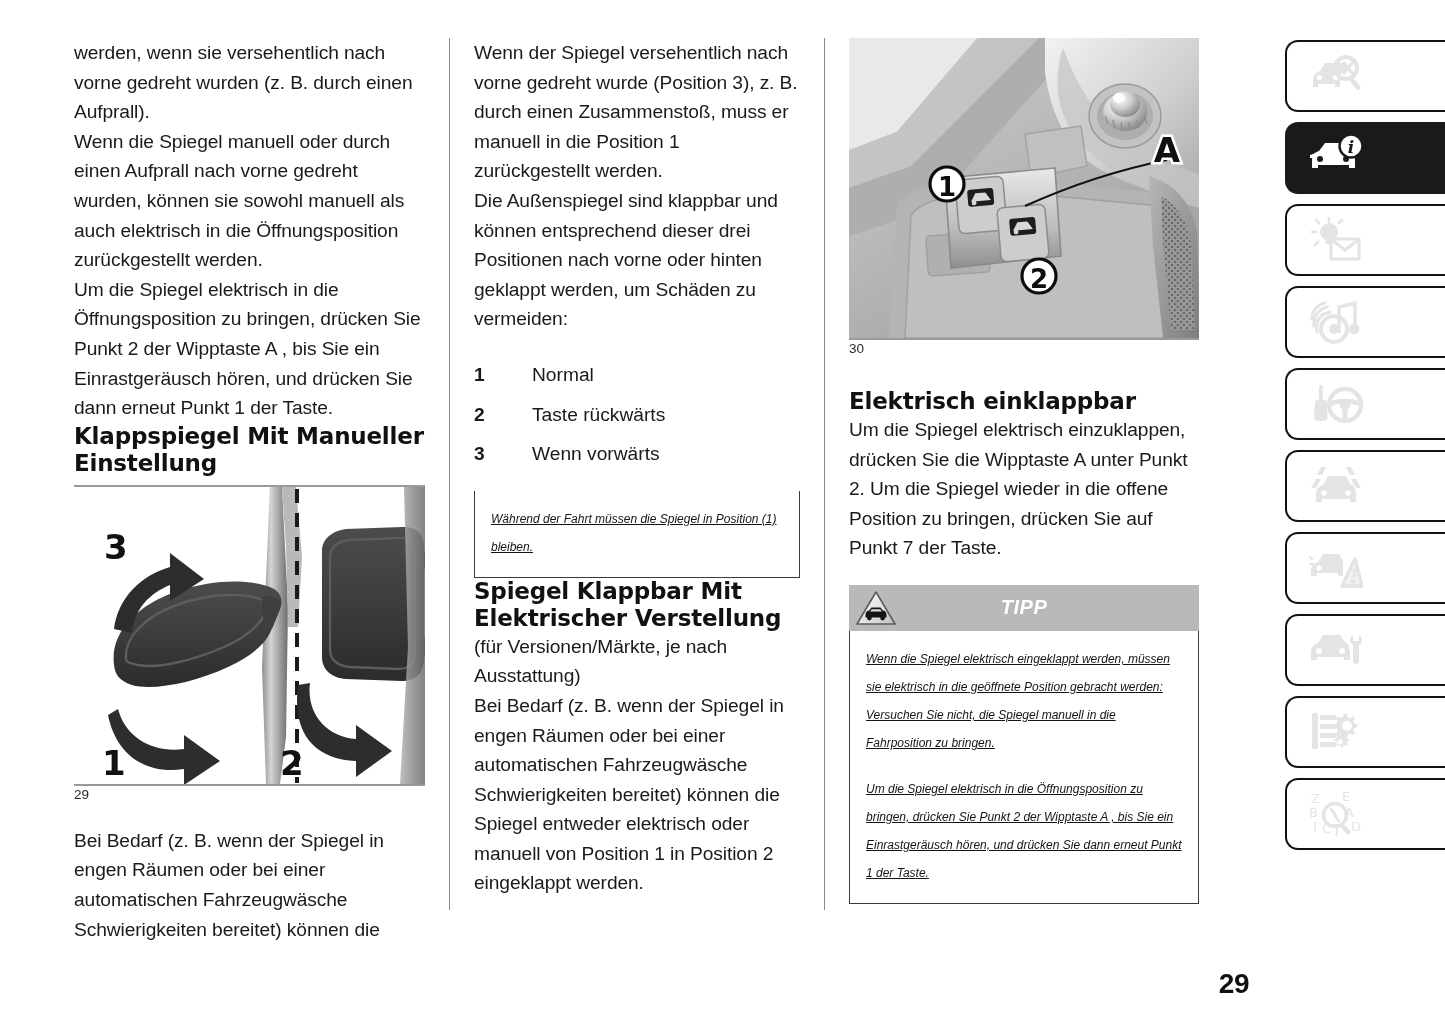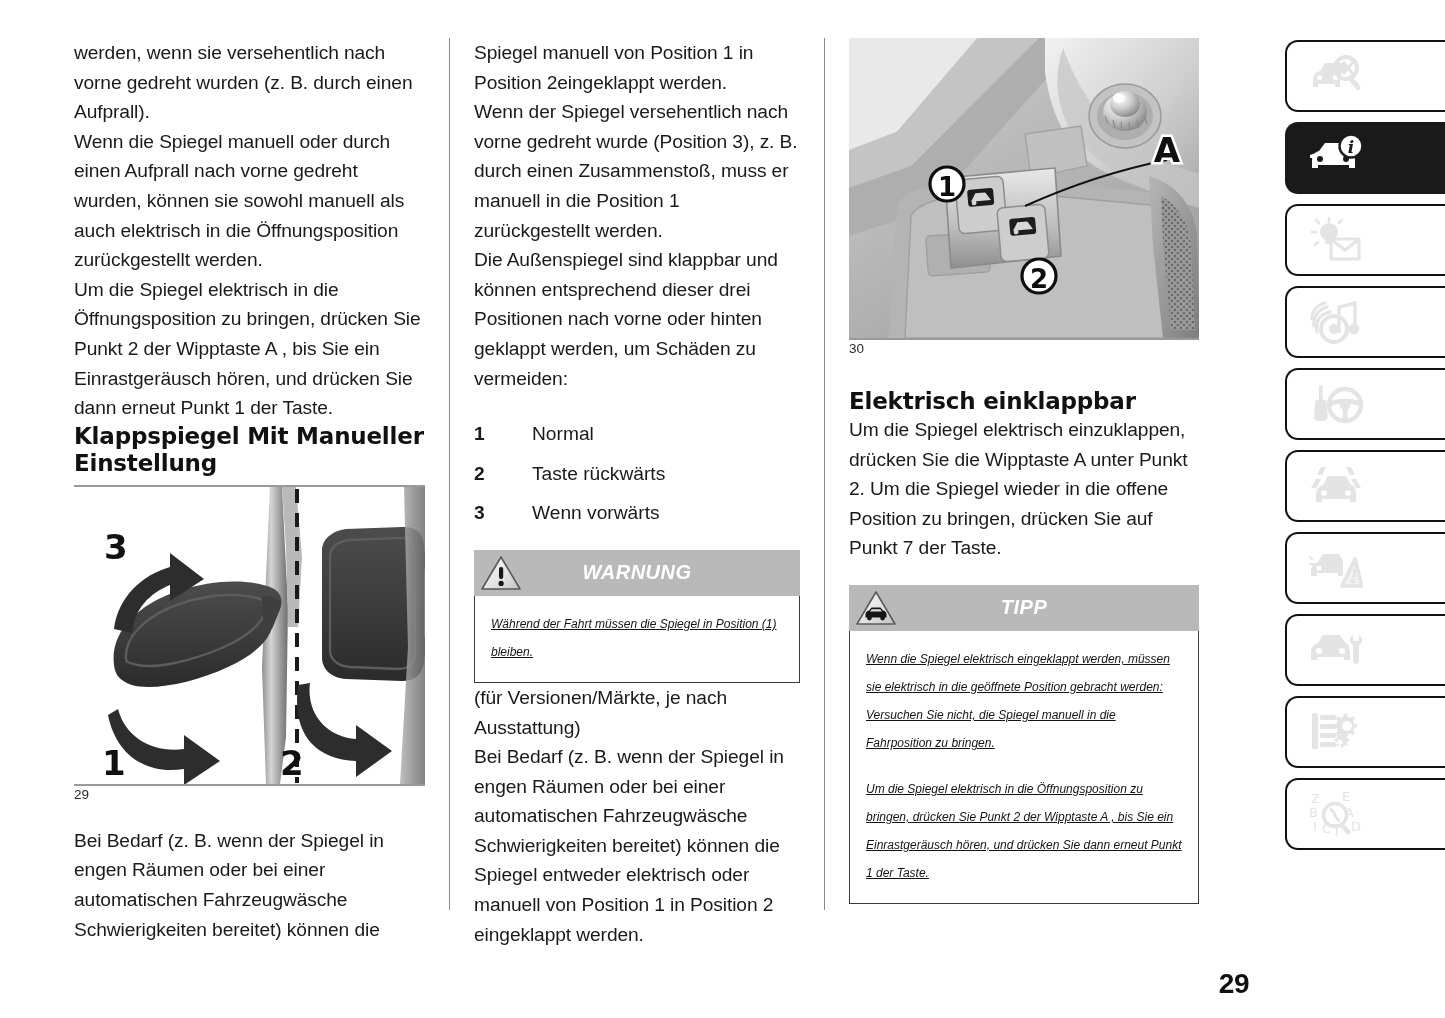--- a/index.html
+++ b/index.html
@@ -258,62 +258,45 @@
         </div>
         <div class="fig-rule"></div>
         <div class="fig-caption">29</div>
       </div>
 
       <p class="body" style="margin-top:22px">Bei Bedarf (z. B. wenn der Spiegel in engen Räumen oder bei einer automatischen Fahrzeugwäsche Schwierigkeiten bereitet) können die</p>
     </div>
 
     <div class="col col-2">
 
-      <p class="body">Spiegel manuell von Position 1 in Position 2eingeklappt werden.</p>
       <p class="body">Wenn der Spiegel versehentlich nach vorne gedreht wurde (Position 3), z. B. durch einen Zusammenstoß, muss er manuell in die Position 1 zurückgestellt werden.</p>
       <p class="body">Die Außenspiegel sind klappbar und können entsprechend dieser drei Positionen nach vorne oder hinten geklappt werden, um Schäden zu vermeiden:</p>
 
       <div class="legend">
         <div class="legend-row">
           <div class="legend-num">1</div>
           <div class="legend-txt">Normal</div>
         </div>
         <div class="legend-row">
           <div class="legend-num">2</div>
           <div class="legend-txt">Taste rückwärts</div>
         </div>
         <div class="legend-row">
           <div class="legend-num">3</div>
           <div class="legend-txt">Wenn vorwärts</div>
         </div>
       </div>
 
       <div class="callout">
-        <div class="callout-head">
-          <span class="ic">
-            <svg viewBox="0 0 42 38" width="42" height="38">
-              <defs>
-                <linearGradient id="wtri" x1="0" y1="0" x2="1" y2="1">
-                  <stop offset="0%" stop-color="#fbfbfb"></stop>
-                  <stop offset="60%" stop-color="#e2e2e2"></stop>
-                  <stop offset="100%" stop-color="#c2c2c2"></stop>
-                </linearGradient>
-              </defs>
-              <path d="M21 3 L40 35 L2 35 Z" fill="url(#wtri)" stroke="#585858" stroke-width="1.6" stroke-linejoin="round"></path>
-              <rect x="19" y="13" width="4.2" height="12" rx="2" fill="#171717"></rect>
-              <circle cx="21.1" cy="29.4" r="2.6" fill="#171717"></circle>
-            </svg>
-          </span>
-          <span class="ttl">WARNUNG</span>
-        </div>
         <div class="callout-body">
           <p>Während der Fahrt müssen die Spiegel in Position (1) bleiben.</p>
         </div>
       </div>
 
+      <h2 class="section sec-gap-top">Spiegel Klappbar Mit Elektrischer Verstellung</h2>
 
       <p class="body">(für Versionen/Märkte, je nach Ausstattung)</p>
       <p class="body">Bei Bedarf (z. B. wenn der Spiegel in engen Räumen oder bei einer automatischen Fahrzeugwäsche Schwierigkeiten bereitet) können die Spiegel entweder elektrisch oder manuell von Position 1 in Position 2 eingeklappt werden.</p>
     </div>
 
     <div class="col col-3">
 
       <div class="figure" style="margin-top:0">
         <div class="fig-img" style="height:300px">
           <svg viewBox="0 0 351 300" width="351" height="300">

